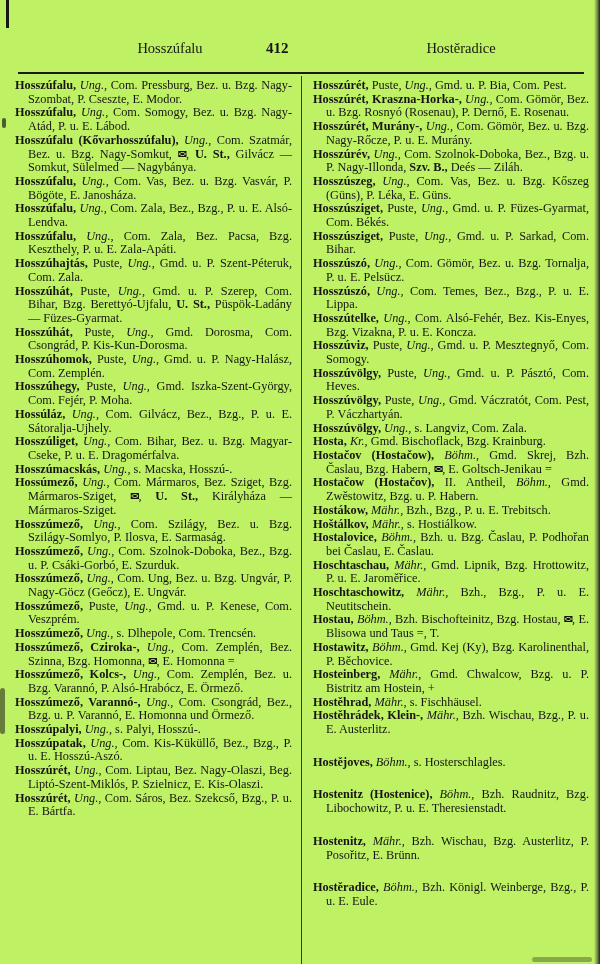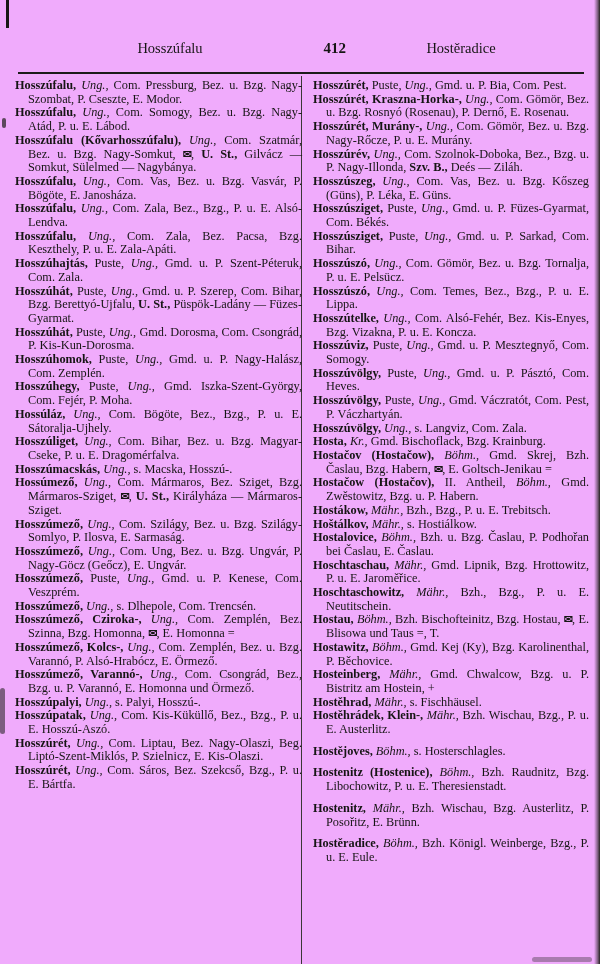--- a/index.html
+++ b/index.html
@@ -9,39 +9,39 @@
     font-family:"Liberation Serif","DejaVu Serif",serif;
     color:#161514;
     position:relative;overflow:hidden;
   }
   .page{
     position:absolute;inset:0;
     background:
       radial-gradient(circle at 18% 10%, rgba(120,115,105,0.10), rgba(0,0,0,0) 40%),
       radial-gradient(circle at 85% 90%, rgba(120,115,105,0.12), rgba(0,0,0,0) 45%),
       #efedе8;
-    background-color:#f0abfc;
+    background-color:#bef264;
   }
   .running-head{position:absolute;top:40px;left:0;width:100%;height:22px;font-size:14.5px;}
   .head-left{position:absolute;left:105px;width:130px;text-align:center;}
-  .head-page{position:absolute;left:266px;width:80px;text-align:right;font-weight:bold;font-size:15px;}
+  .head-page{position:absolute;left:266px;width:80px;text-align:left;font-weight:bold;font-size:15px;}
   .head-right{position:absolute;left:396px;width:130px;text-align:center;}
   .head-rule{position:absolute;top:72px;left:18px;width:566px;height:2px;background:#1c1b1a;}
   .col-divider{position:absolute;top:76px;left:301px;width:1px;height:888px;background:#3a3835;}
   .columns{position:absolute;top:79px;left:15px;width:574px;display:flex;}
   .col{width:50%;box-sizing:border-box;}
-  .col-left{}
+  .col-left{padding-right:10px;}
   .col-right{padding-left:11px;}
   .entry{
     margin:0;
     font-size:12.3px;line-height:13.7px;
     text-align:justify;
     text-indent:-13px;padding-left:13px;
   }
-  .entry.gap{margin-top:8px;}
+  .entry.gap{margin-top:19px;}
   .entry .b{font-weight:bold;}
   .entry .i{font-style:italic;}
   .entry .horn{font-weight:bold;font-size:11px;letter-spacing:-1px;}
   
   .art-right-edge{position:absolute;top:0;right:0;width:6px;height:964px;
     background:linear-gradient(to right, rgba(0,0,0,0) 0%, rgba(40,38,35,0.55) 60%, #24221f 100%);}
   .art-topleft-bar{position:absolute;top:0;left:6px;width:3px;height:28px;background:#17161­4;background:#171614;}
   .art-left-dot{position:absolute;top:118px;left:2px;width:4px;height:10px;background:rgba(30,28,26,0.7);border-radius:2px;}
   .art-left-smudge{position:absolute;top:688px;left:0;width:5px;height:46px;background:rgba(30,28,26,0.55);border-radius:3px;}
   .art-bottom-smudge{position:absolute;bottom:2px;right:8px;width:60px;height:5px;background:rgba(35,33,30,0.35);border-radius:3px;}
@@ -66,25 +66,26 @@
         <p class="entry"><span class="b">Hosszúfalu,</span><span class="i"> Ung.,</span><span> Com. Somogy, Bez. u. Bzg. Nagy-Atád, P. u. E. Lábod.</span></p>
         <p class="entry"><span class="b">Hosszúfalu (Kővarhosszúfalu),</span><span class="i"> Ung.,</span><span> Com. Szatmár, Bez. u. Bzg. Nagy-Somkut, </span><span class="horn">✉</span><span>, </span><span class="b">U. St.,</span><span> Gilvácz — Somkut, Sülelmed — Nagybánya.</span></p>
         <p class="entry"><span class="b">Hosszúfalu,</span><span class="i"> Ung.,</span><span> Com. Vas, Bez. u. Bzg. Vasvár, P. Bögöte, E. Janosháza.</span></p>
         <p class="entry"><span class="b">Hosszúfalu,</span><span class="i"> Ung.,</span><span> Com. Zala, Bez., Bzg., P. u. E. Alsó-Lendva.</span></p>
         <p class="entry"><span class="b">Hosszúfalu,</span><span class="i"> Ung.,</span><span> Com. Zala, Bez. Pacsa, Bzg. Keszthely, P. u. E. Zala-Apáti.</span></p>
         <p class="entry"><span class="b">Hosszúhajtás,</span><span> Puste,</span><span class="i"> Ung.,</span><span> Gmd. u. P. Szent-Péteruk, Com. Zala.</span></p>
         <p class="entry"><span class="b">Hosszúhát,</span><span> Puste,</span><span class="i"> Ung.,</span><span> Gmd. u. P. Szerep, Com. Bihar, Bzg. Berettyó-Ujfalu, </span><span class="b">U. St.,</span><span> Püspök-Ladány — Füzes-Gyarmat.</span></p>
         <p class="entry"><span class="b">Hosszúhát,</span><span> Puste,</span><span class="i"> Ung.,</span><span> Gmd. Dorosma, Com. Csongrád, P. Kis-Kun-Dorosma.</span></p>
         <p class="entry"><span class="b">Hosszúhomok,</span><span> Puste,</span><span class="i"> Ung.,</span><span> Gmd. u. P. Nagy-Halász, Com. Zemplén.</span></p>
         <p class="entry"><span class="b">Hosszúhegy,</span><span> Puste,</span><span class="i"> Ung.,</span><span> Gmd. Iszka-Szent-György, Com. Fejér, P. Moha.</span></p>
-        <p class="entry"><span class="b">Hossúláz,</span><span class="i"> Ung.,</span><span> Com. Bögöte, Bez., Bzg., P. u. E. Sátoralja-Ujhely.</span></p>
+        <p class="entry"><span class="b">Hossúláz,</span><span class="i"> Ung.,</span><span> Com. Gilvácz, Bez., Bzg., P. u. E. Sátoralja-Ujhely.</span></p>
         <p class="entry"><span class="b">Hosszúliget,</span><span class="i"> Ung.,</span><span> Com. Bihar, Bez. u. Bzg. Magyar-Cseke, P. u. E. Dragomérfalva.</span></p>
         <p class="entry"><span class="b">Hosszúmacskás,</span><span class="i"> Ung.,</span><span> s. Macska, Hosszú-.</span></p>
         <p class="entry"><span class="b">Hossúmező,</span><span class="i"> Ung.,</span><span> Com. Mármaros, Bez. Sziget, Bzg. Mármaros-Sziget, </span><span class="horn">✉</span><span>, </span><span class="b">U. St.,</span><span> Királyháza — Mármaros-Sziget.</span></p>
         <p class="entry"><span class="b">Hosszúmező,</span><span class="i"> Ung.,</span><span> Com. Szilágy, Bez. u. Bzg. Szilágy-Somlyo, P. Ilosva, E. Sarmaság.</span></p>
+        <p class="entry"><span class="b">Hosszúmező,</span><span class="i"> Ung.,</span><span> Com. Szolnok-Doboka, Bez., Bzg. u. P. Csáki-Gorbó, E. Szurduk.</span></p>
         <p class="entry"><span class="b">Hosszúmező,</span><span class="i"> Ung.,</span><span> Com. Ung, Bez. u. Bzg. Ungvár, P. Nagy-Göcz (Geőcz), E. Ungvár.</span></p>
         <p class="entry"><span class="b">Hosszúmező,</span><span> Puste,</span><span class="i"> Ung.,</span><span> Gmd. u. P. Kenese, Com. Veszprém.</span></p>
         <p class="entry"><span class="b">Hosszúmező,</span><span class="i"> Ung.,</span><span> s. Dlhepole, Com. Trencsén.</span></p>
         <p class="entry"><span class="b">Hosszúmező, Cziroka-,</span><span class="i"> Ung.,</span><span> Com. Zemplén, Bez. Szinna, Bzg. Homonna, </span><span class="horn">✉</span><span>, E. Homonna =</span></p>
         <p class="entry"><span class="b">Hosszúmező, Kolcs-,</span><span class="i"> Ung.,</span><span> Com. Zemplén, Bez. u. Bzg. Varannó, P. Alsó-Hrabócz, E. Örmező.</span></p>
         <p class="entry"><span class="b">Hosszúmező, Varannó-,</span><span class="i"> Ung.,</span><span> Com. Csongrád, Bez., Bzg. u. P. Varannó, E. Homonna und Örmező.</span></p>
         <p class="entry"><span class="b">Hosszúpalyi,</span><span class="i"> Ung.,</span><span> s. Palyi, Hosszú-.</span></p>
         <p class="entry"><span class="b">Hosszúpatak,</span><span class="i"> Ung.,</span><span> Com. Kis-Küküllő, Bez., Bzg., P. u. E. Hosszú-Aszó.</span></p>
         <p class="entry"><span class="b">Hosszúrét,</span><span class="i"> Ung.,</span><span> Com. Liptau, Bez. Nagy-Olaszi, Beg. Liptó-Szent-Miklós, P. Szielnicz, E. Kis-Olaszi.</span></p>
         <p class="entry"><span class="b">Hosszúrét,</span><span class="i"> Ung.,</span><span> Com. Sáros, Bez. Szekcső, Bzg., P. u. E. Bártfa.</span></p>

